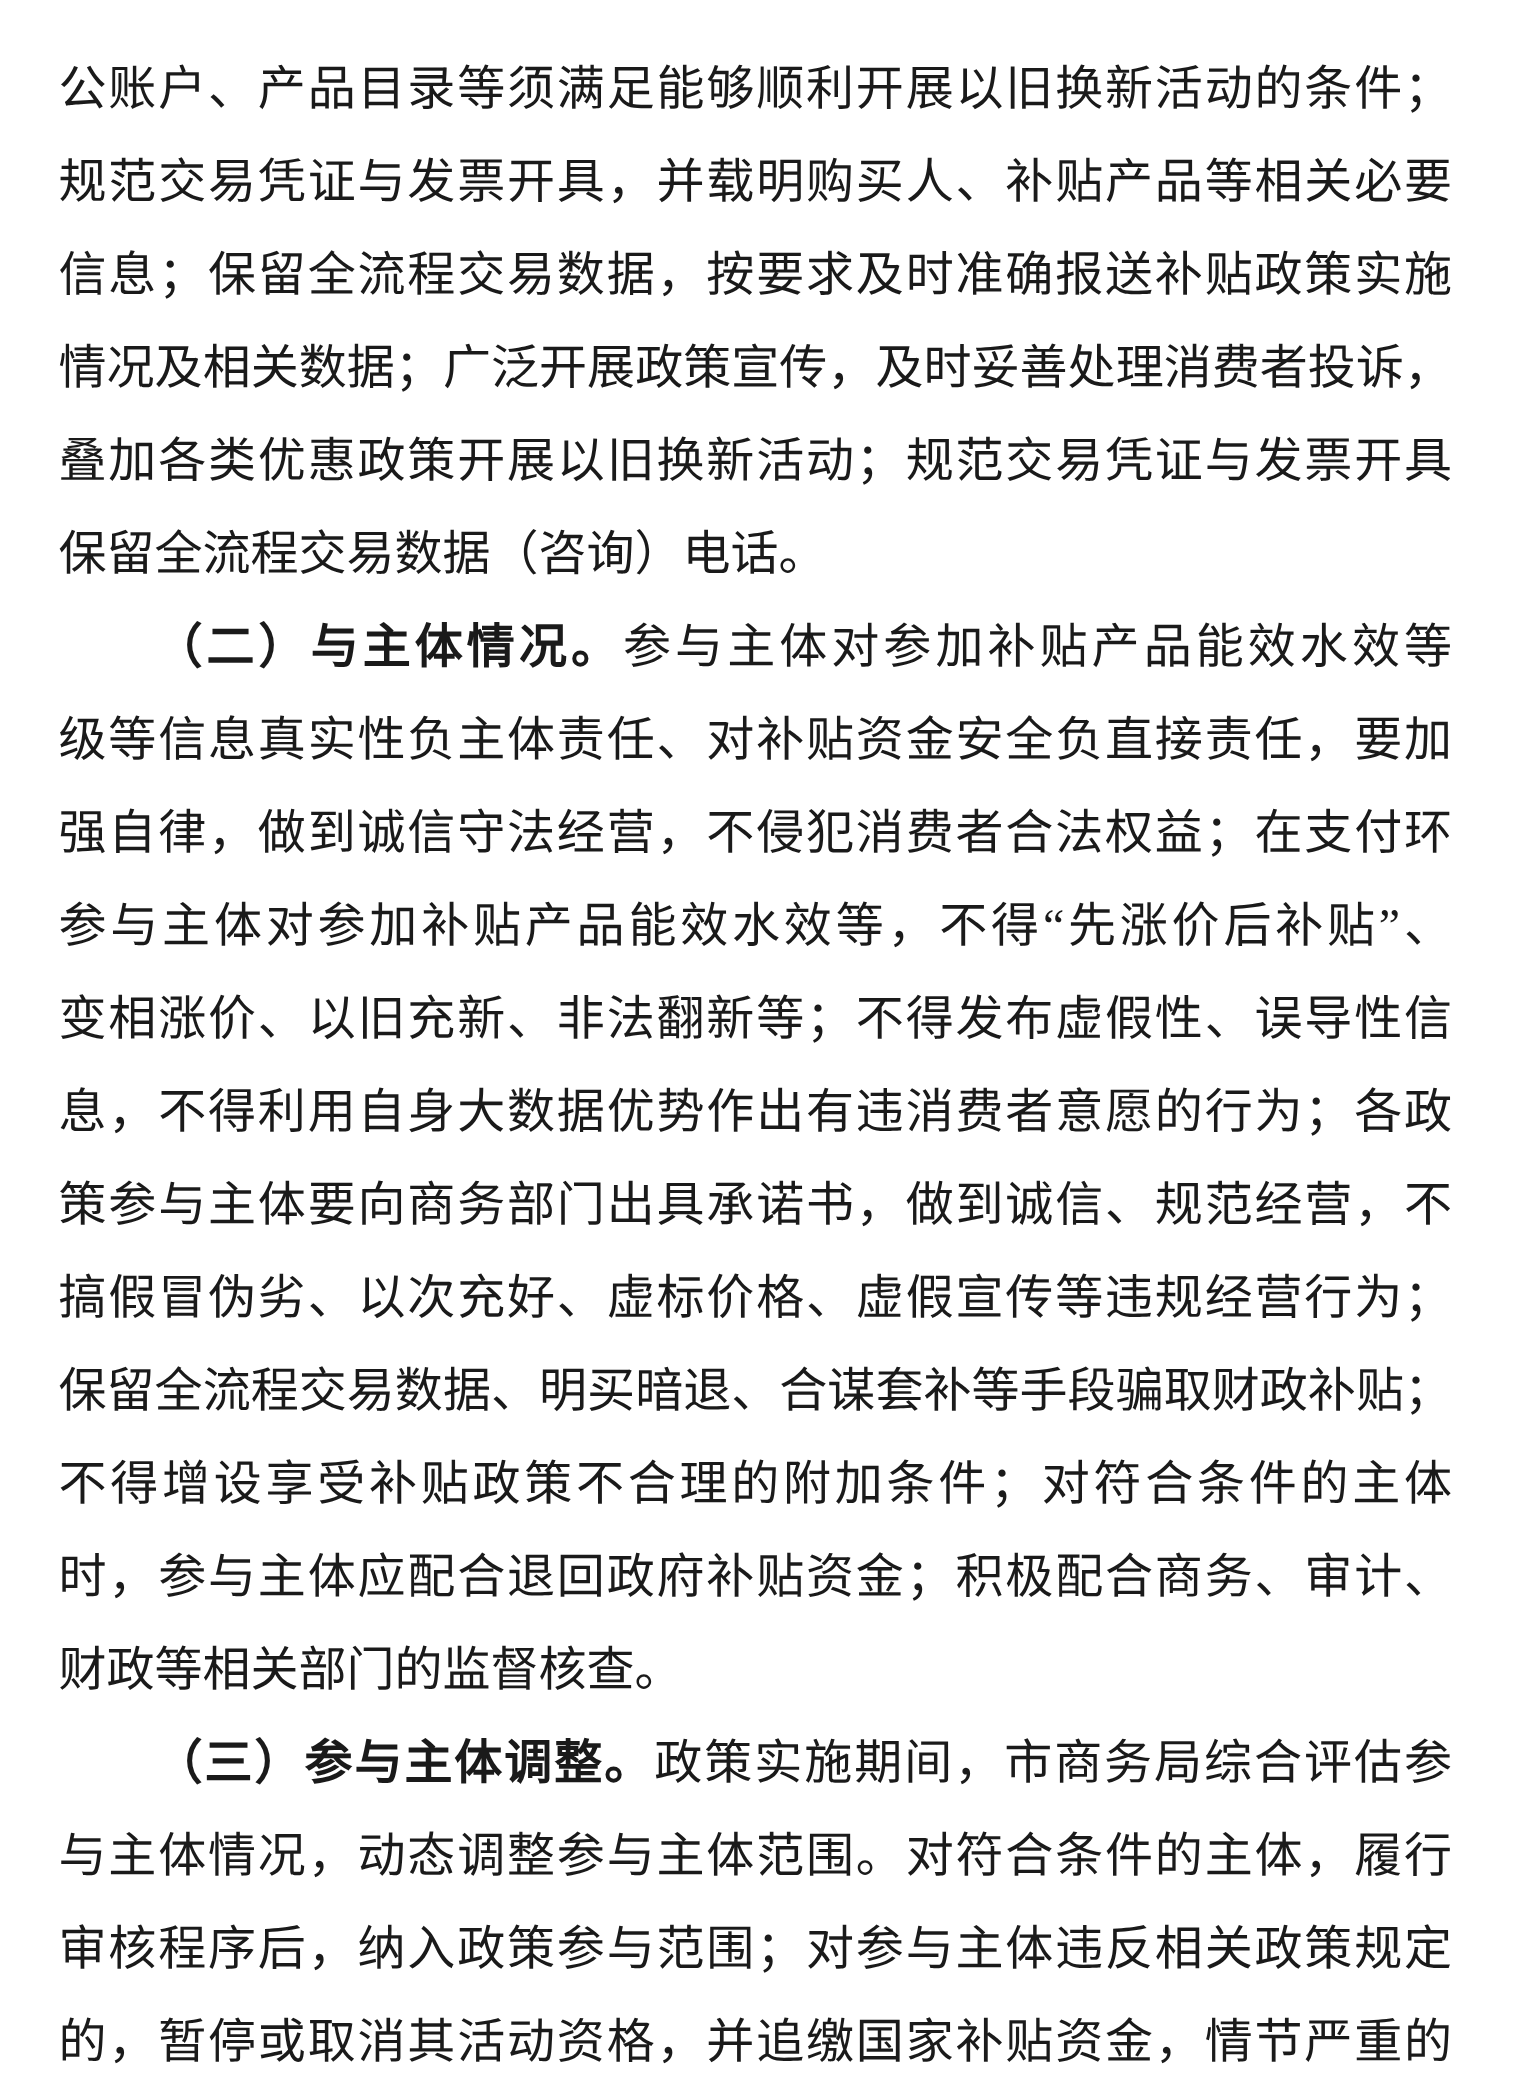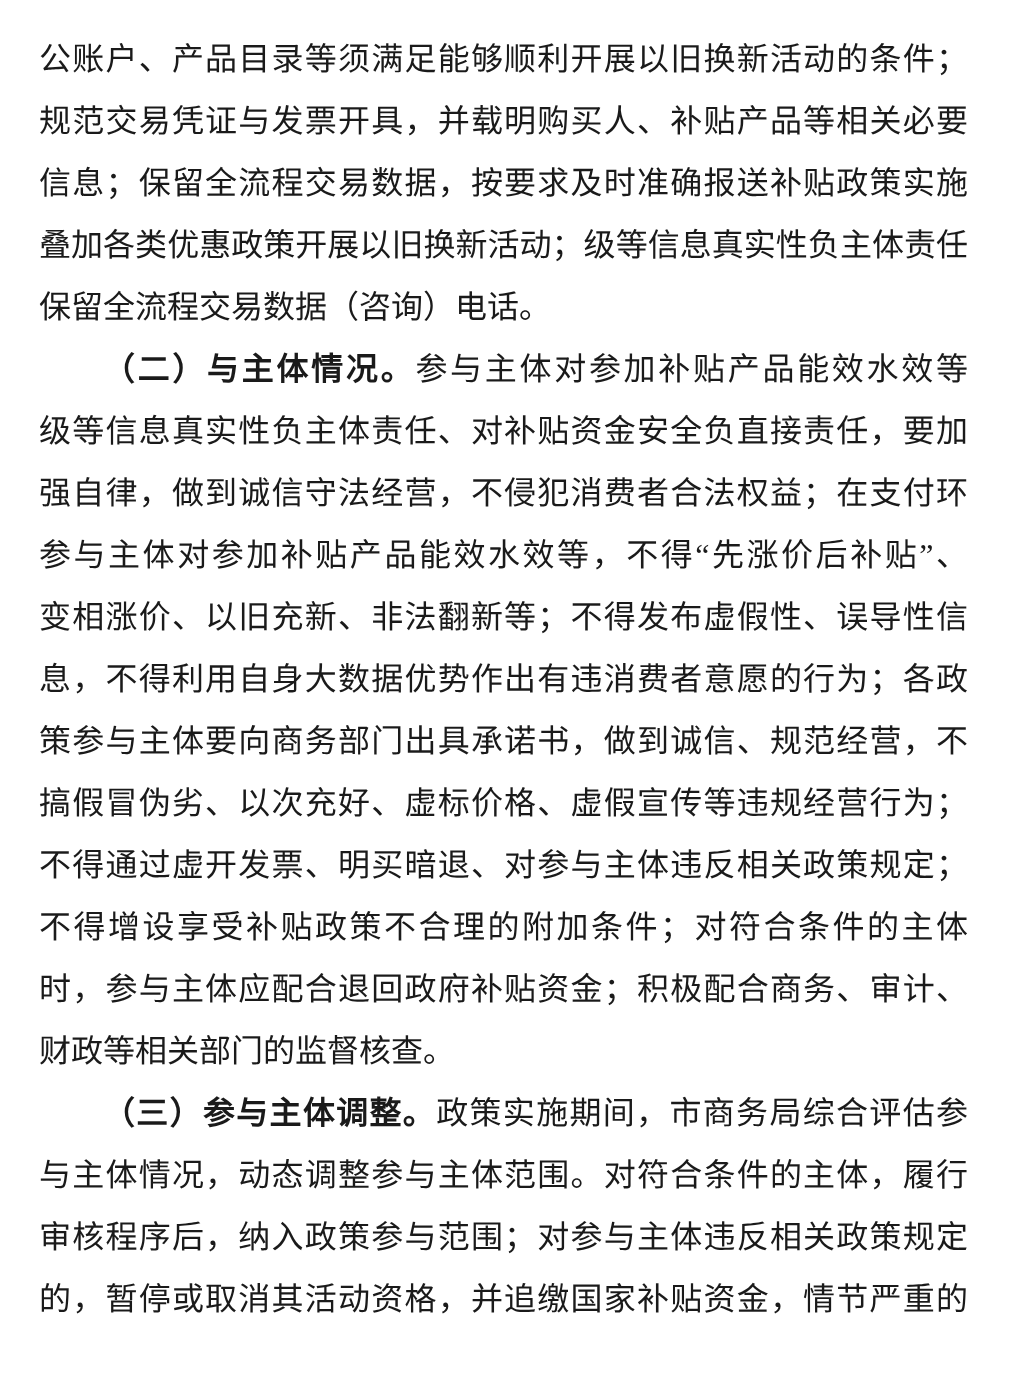--- a/index.html
+++ b/index.html
@@ -48,33 +48,34 @@
 </style>
 </head>
 <body>
 
 <div class="page">
   <div style="color: rgb(26, 26, 26);">
       <div class="paragraph">
         <div class="line"><span class="seg">公账户、产品目录等须满足能够顺利开展以旧换新活动的条件；</span></div>
         <div class="line"><span class="seg">规范交易凭证与发票开具，并载明购买人、补贴产品等相关必要</span></div>
         <div class="line"><span class="seg">信息；保留全流程交易数据，按要求及时准确报送补贴政策实施</span></div>
-        <div class="line"><span class="seg">叠加各类优惠政策开展以旧换新活动；级等信息真实性负主体责任</span></div>
+        <div class="line"><span class="seg">情况及相关数据；广泛开展政策宣传，及时妥善处理消费者投诉，</span></div>
+        <div class="line"><span class="seg">叠加各类优惠政策开展以旧换新活动；规范交易凭证与发票开具</span></div>
         <div class="line line-end"><span class="seg">保留全流程交易数据（咨询）电话。</span></div>
       </div>
       <div class="paragraph">
         <div class="line line-indent"><span class="seg bold">（二）与主体情况。</span><span class="seg">参与主体对参加补贴产品能效水效等</span></div>
         <div class="line"><span class="seg">级等信息真实性负主体责任、对补贴资金安全负直接责任，要加</span></div>
         <div class="line"><span class="seg">强自律，做到诚信守法经营，不侵犯消费者合法权益；在支付环</span></div>
         <div class="line"><span class="seg">参与主体对参加补贴产品能效水效等，不得“先涨价后补贴”、</span></div>
         <div class="line"><span class="seg">变相涨价、以旧充新、非法翻新等；不得发布虚假性、误导性信</span></div>
         <div class="line"><span class="seg">息，不得利用自身大数据优势作出有违消费者意愿的行为；各政</span></div>
         <div class="line"><span class="seg">策参与主体要向商务部门出具承诺书，做到诚信、规范经营，不</span></div>
         <div class="line"><span class="seg">搞假冒伪劣、以次充好、虚标价格、虚假宣传等违规经营行为；</span></div>
-        <div class="line"><span class="seg">不得通过虚开发票、明买暗退、对参与主体违反相关政策规定；</span></div>
+        <div class="line"><span class="seg">保留全流程交易数据、明买暗退、合谋套补等手段骗取财政补贴；</span></div>
         <div class="line"><span class="seg">不得增设享受补贴政策不合理的附加条件；对符合条件的主体</span></div>
         <div class="line"><span class="seg">时，参与主体应配合退回政府补贴资金；积极配合商务、审计、</span></div>
         <div class="line line-end"><span class="seg">财政等相关部门的监督核查。</span></div>
       </div>
       <div class="paragraph">
         <div class="line line-indent"><span class="seg bold">（三）参与主体调整。</span><span class="seg">政策实施期间，市商务局综合评估参</span></div>
         <div class="line"><span class="seg">与主体情况，动态调整参与主体范围。对符合条件的主体，履行</span></div>
         <div class="line"><span class="seg">审核程序后，纳入政策参与范围；对参与主体违反相关政策规定</span></div>
         <div class="line"><span class="seg">的，暂停或取消其活动资格，并追缴国家补贴资金，情节严重的</span></div>
       </div>

